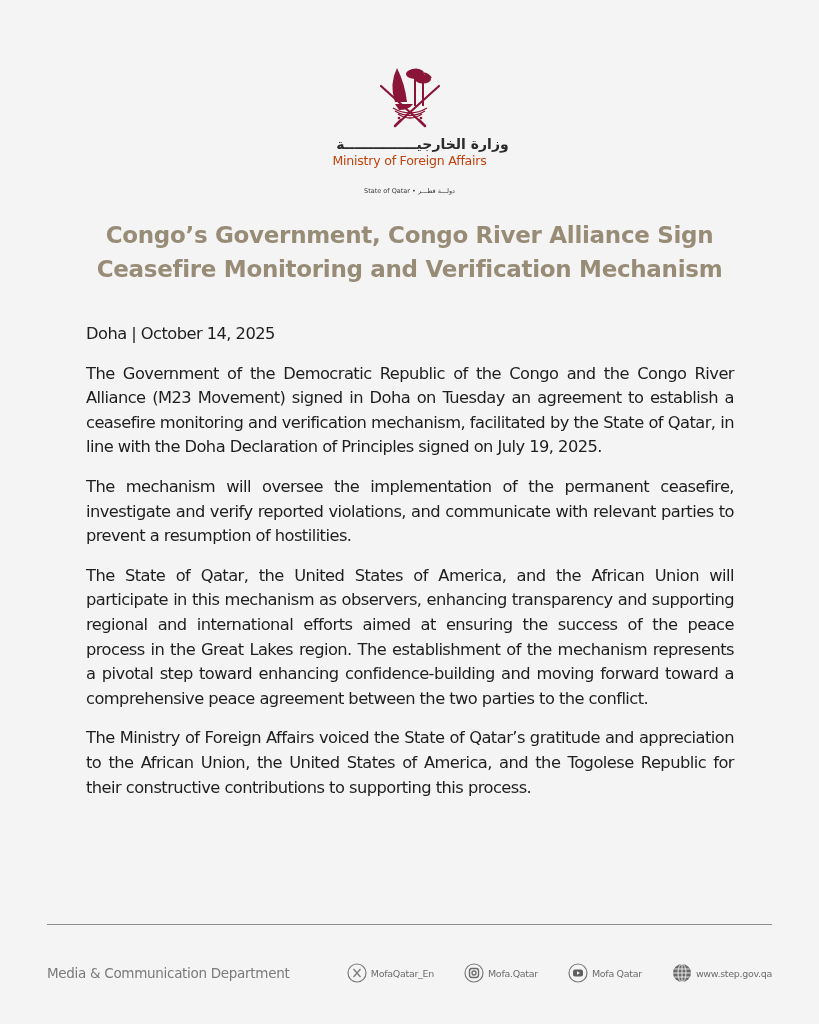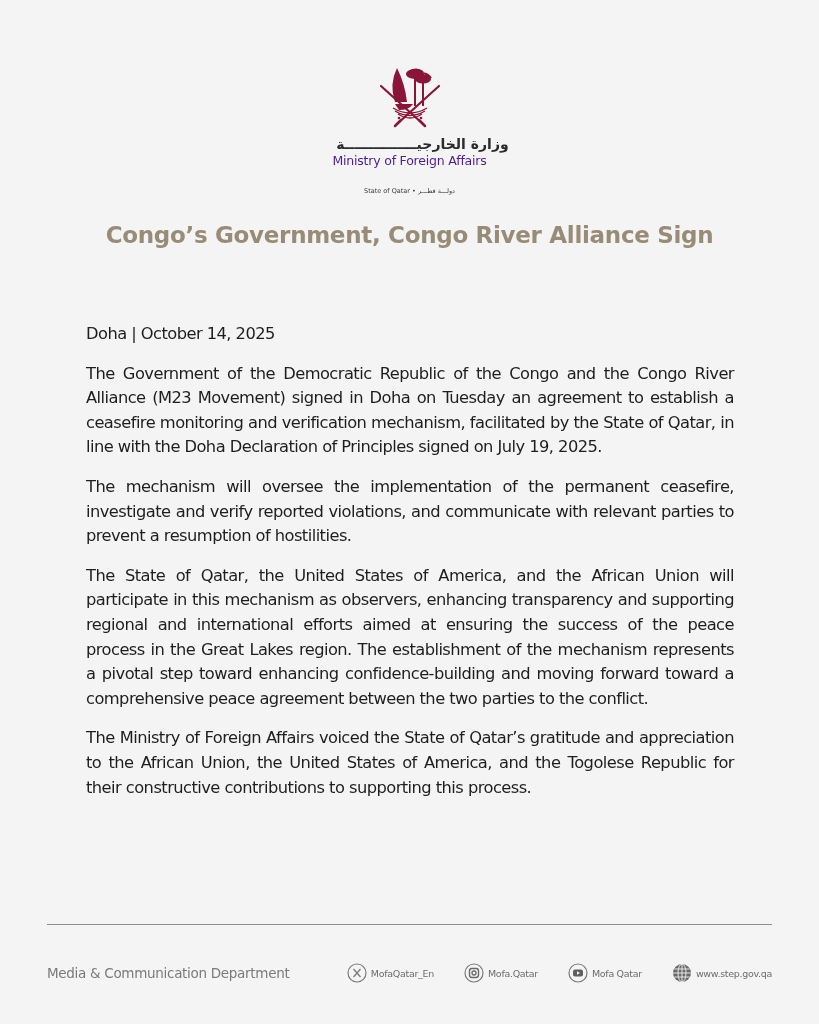--- a/index.html
+++ b/index.html
@@ -34,21 +34,21 @@
       font-weight: bold;
       color: #2b2b2b;
       direction: rtl;
       letter-spacing: 0;
       line-height: 16px;
       padding-left: 26px;
     }
     .english-name {
       font-family: "DejaVu Sans", sans-serif;
       font-size: 12.5px;
-      color: #4c1d95;
+      color: #c2410c;
       line-height: 16px;
       margin-top: 1px;
       letter-spacing: -0.2px;
     }
     .state-line {
       font-family: "DejaVu Sans", sans-serif;
       font-size: 6.5px;
       color: #3a3a3a;
       line-height: 12px;
       margin-top: 16px;
@@ -153,20 +153,21 @@
     <path d="M18 49 Q33 58 48 49" stroke="#8a1538" stroke-width="1.4" fill="none"></path>
     <path d="M21 52 Q33 60 45 52" stroke="#8a1538" stroke-width="1.4" fill="none"></path>
   </svg>
   <div class="arabic-name">وزارة الخارجيـــــــــــــــة</div>
   <div class="english-name">Ministry of Foreign Affairs</div>
   <div class="state-line">State of Qatar • دولـــة قطـــر</div>
 </div>
 
 <h1 class="title">
   <span>Congo’s Government, Congo River Alliance Sign</span><br>
+  <span>Ceasefire Monitoring and Verification Mechanism</span>
 </h1>
 
 <div class="content">
   <p class="dateline">Doha | October 14, 2025</p>
   <p class="para">The Government of the Democratic Republic of the Congo and the Congo River Alliance (M23 Movement) signed in Doha on Tuesday an agreement to establish a ceasefire monitoring and verification mechanism, facilitated by the State of Qatar, in line with the Doha Declaration of Principles signed on July 19, 2025.</p>
   <p class="para">The mechanism will oversee the implementation of the permanent ceasefire, investigate and verify reported violations, and communicate with relevant parties to prevent a resumption of hostilities.</p>
   <p class="para">The State of Qatar, the United States of America, and the African Union will participate in this mechanism as observers, enhancing transparency and supporting regional and international efforts aimed at ensuring the success of the peace process in the Great Lakes region. The establishment of the mechanism represents a pivotal step toward enhancing confidence-building and moving forward toward a comprehensive peace agreement between the two parties to the conflict.</p>
   <p class="para">The Ministry of Foreign Affairs voiced the State of Qatar’s gratitude and appreciation to the African Union, the United States of America, and the Togolese Republic for their constructive contributions to supporting this process.</p>
 </div>
 

